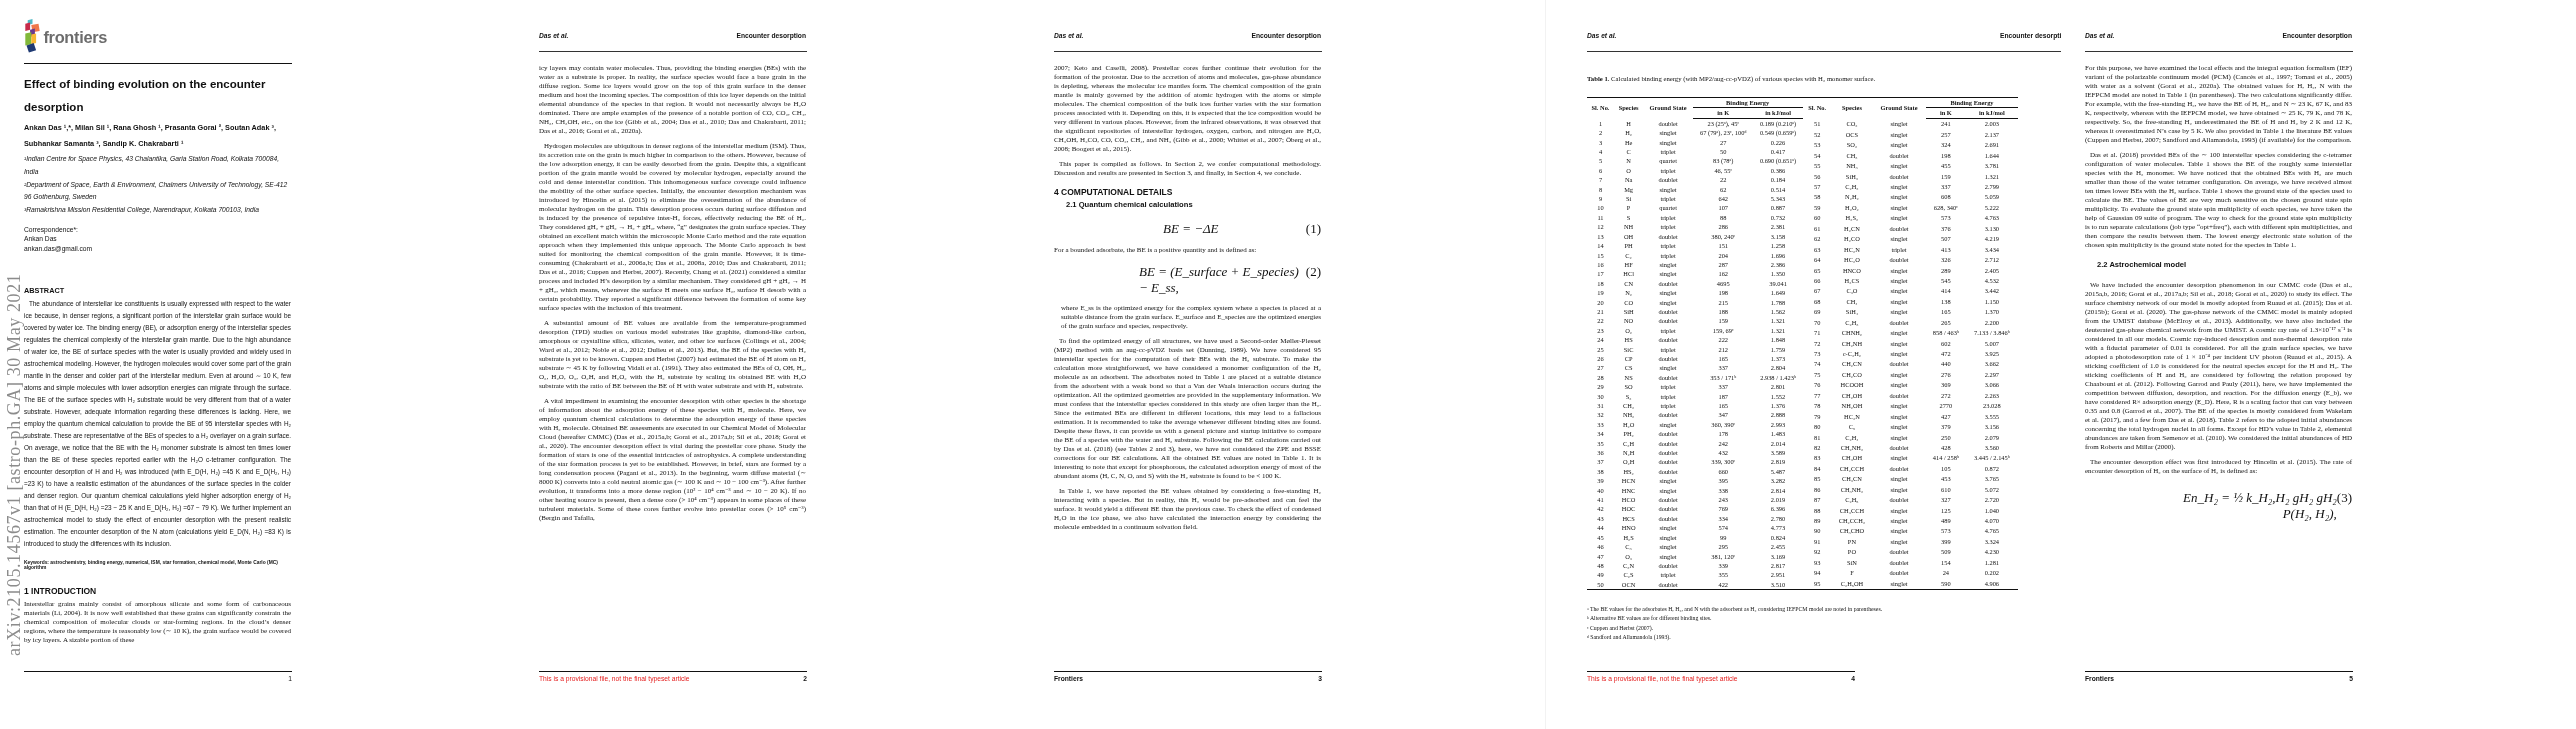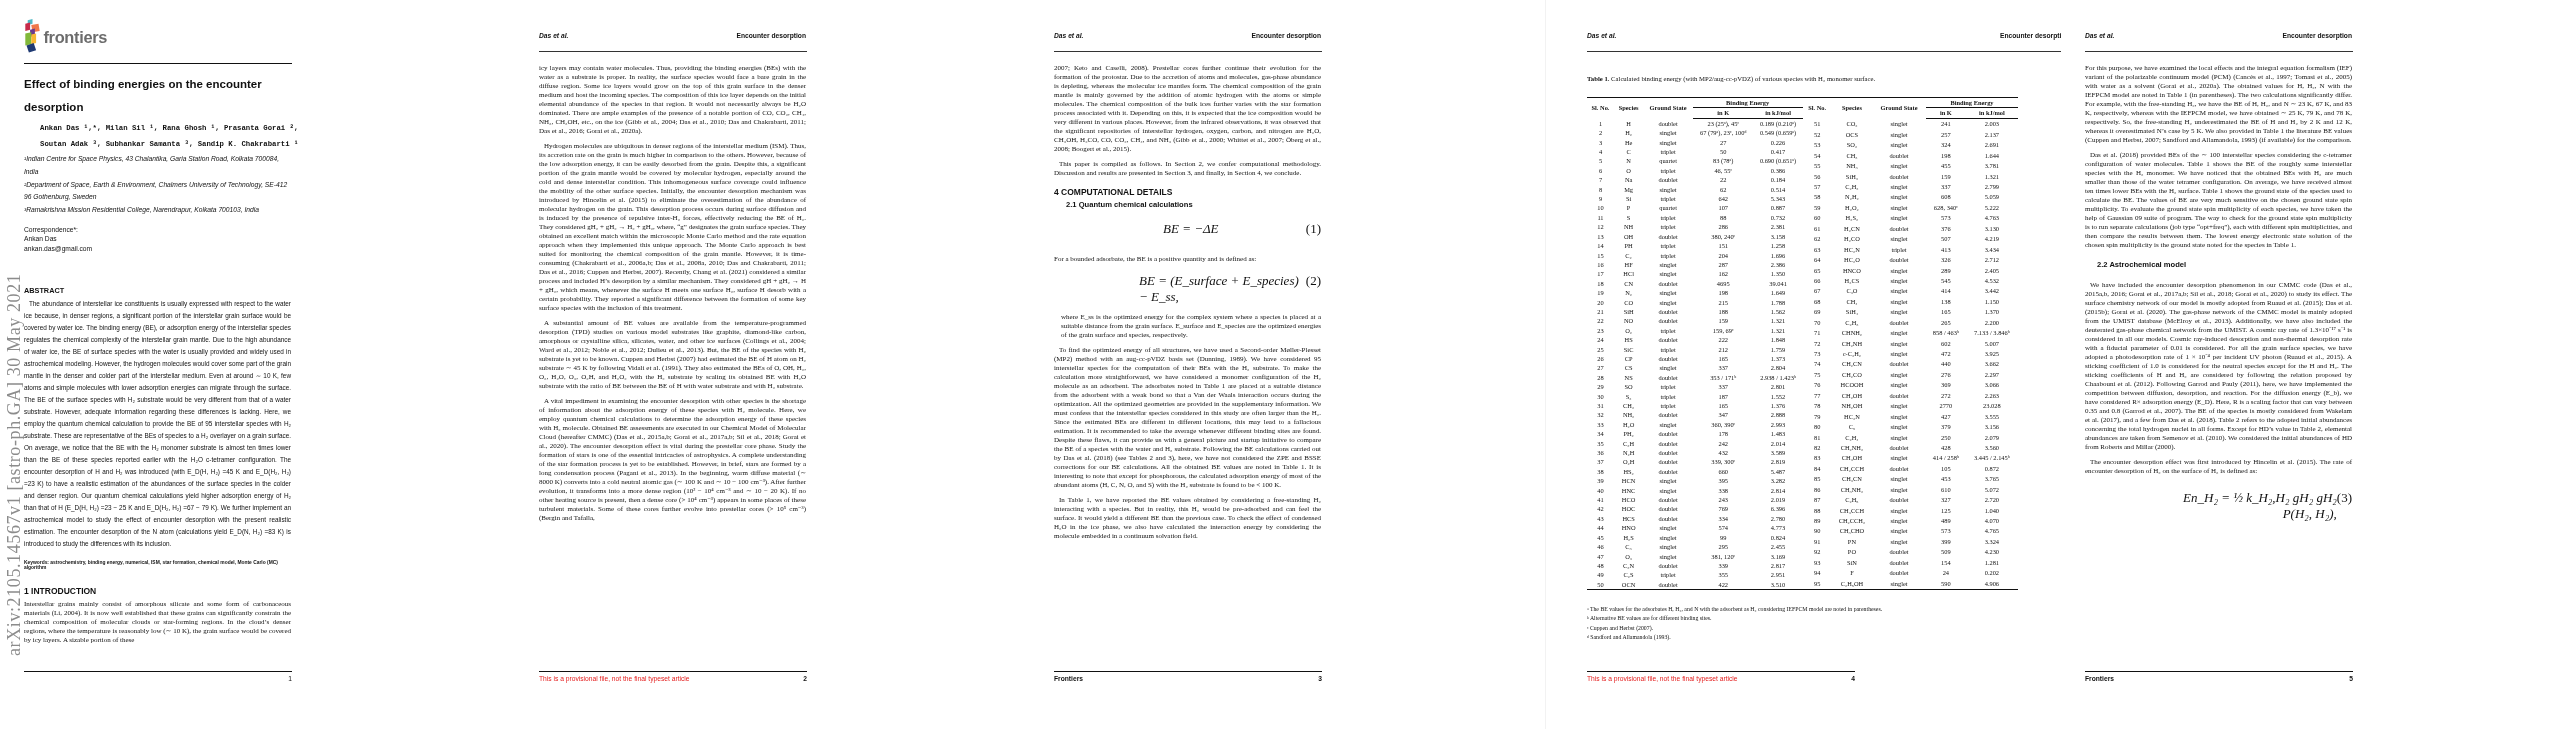--- a/index.html
+++ b/index.html
@@ -17,21 +17,21 @@
   .body-text.indent { text-indent:4.9px; }
   .sec-h { font-family:"Liberation Sans", sans-serif; font-weight:bold; font-size:8.5px; margin:0; }
   .sub-h { font-family:"Liberation Sans", sans-serif; font-weight:bold; font-size:7.6px; margin:12px; }
   .eq { display:flex; justify-content:space-between; font-size:13px; font-style:italic; }
   .eq .num { font-style:normal; }
   
   .logo { position:absolute; top:19.4px; left:24px; display:flex; align-items:center; }
   .logo-mark { width:17px; height:36px; position:relative; }
   .logo-text { font-family:"Liberation Sans", sans-serif; font-weight:bold; font-size:16.4px; color:#6c6c6c; margin-left:2.4px; letter-spacing:-0.3px; }
   .title { position:absolute; top:73px; left:24px; width:267px; font-family:"Liberation Sans", sans-serif; font-weight:bold; font-size:11.5px; line-height:23px; margin:0; }
-  .authors { position:absolute; top:120px; left:40px; width:267px; font-family:Liberation Mono, monospace; font-weight:bold; font-size:7.3px; line-height:16px; }
+  .authors { position:absolute; top:120px; left:24px; width:267px; font-family:Liberation Sans, sans-serif; font-weight:bold; font-size:7.3px; line-height:16px; }
   .affil { position:absolute; top:153px; left:24px; width:267px; font-family:"Liberation Sans", sans-serif; font-style:italic; font-size:6.7px; line-height:12.8px; }
   .corr { position:absolute; top:225px; left:24px; font-family:"Liberation Sans", sans-serif; font-size:6.7px; line-height:9.4px; }
   .abs-h { position:absolute; top:286px; left:24px; font-family:"Liberation Sans", sans-serif; font-weight:bold; font-size:7.3px; }
   .abstract { position:absolute; top:298px; left:24px; width:267px; font-family:"Liberation Sans", sans-serif; font-size:6.4px; line-height:12px; text-align:justify; text-indent:4.9px; margin:0; }
   .keywords { position:absolute; top:560px; left:24px; width:267px; font-family:"Liberation Sans", sans-serif; font-size:4.9px; font-weight:bold; }
   .arxiv { position:absolute; left:3.6px; top:109px; width:18px; height:547px; }
   .arxiv span { position:absolute; left:0; top:547px; transform:rotate(-90deg); transform-origin:0 0; white-space:nowrap; font-family:"Liberation Serif", serif; font-size:18px; color:#8c8c8c; letter-spacing:0.6px; }
   
   .tcap { position:absolute; top:74px; left:41px; width:419px; font-size:6.7px; line-height:10.3px; text-align:justify; }
   .tcap b { font-weight:bold; }
@@ -58,21 +58,21 @@
         <polygon points="12,10 24,8 26,20 14,22" fill="#f0774a"></polygon>
         <polygon points="10,18 18,16 18,28 10,30" fill="#6b3a8f"></polygon>
         <polygon points="2,24 12,22 12,42 2,44" fill="#82b83a"></polygon>
         <polygon points="12,26 20,24 20,40 12,42" fill="#f7b733"></polygon>
         <polygon points="4,44 16,40 20,52 8,56" fill="#1f3a73"></polygon>
       </svg>
     </div>
     <span class="logo-text">frontiers</span>
   </div>
   <div style="position:absolute;top:63px;left:24px;width:268px;border-top:1.2px solid #111;"></div>
-  <h1 class="title">Effect of binding energies on the encounter desorption</h1>
+  <h1 class="title">Effect of binding evolution on the encounter desorption</h1>
   <div class="authors">Ankan Das ¹,*, Milan Sil ¹, Rana Ghosh ¹, Prasanta Gorai ², Soutan Adak ³, Subhankar Samanta ³, Sandip K. Chakrabarti ¹</div>
   <div class="affil">
     <div>¹Indian Centre for Space Physics, 43 Chalantika, Garia Station Road, Kolkata 700084, India</div>
     <div>²Department of Space, Earth &amp; Environment, Chalmers University of Technology, SE-412 96 Gothenburg, Sweden</div>
     <div>³Ramakrishna Mission Residential College, Narendrapur, Kolkata 700103, India</div>
   </div>
   <div class="corr">
     <div>Correspondence*:</div>
     <div>Ankan Das</div>
     <div>ankan.das@gmail.com</div>
@@ -117,21 +117,21 @@
   <div class="rule-top"></div>
   <div class="inner" style="top:64px;">
     <p class="body-text">2007; Keto and Caselli, 2008). Prestellar cores further continue their evolution for the formation of the protostar. Due to the accretion of atoms and molecules, gas-phase abundance is depleting, whereas the molecular ice mantles form. The chemical composition of the grain mantle is mainly governed by the addition of atomic hydrogen with the atoms or simple molecules. The chemical composition of the bulk ices further varies with the star formation process associated with it. Depending on this, it is expected that the ice composition would be very different in various places. However, from the infrared observations, it was observed that the significant repositories of interstellar hydrogen, oxygen, carbon, and nitrogen are H₂O, CH₃OH, H₂CO, CO, CO₂, CH₄, and NH₃ (Gibb et al., 2000; Whittet et al., 2007; Öberg et al., 2008; Boogert et al., 2015).</p>
     <p class="body-text indent" style="margin-top:6px;">This paper is compiled as follows. In Section 2, we confer computational methodology. Discussion and results are presented in Section 3, and finally, in Section 4, we conclude.</p>
     <h2 class="sec-h" style="margin-top:8.5px;">4   COMPUTATIONAL DETAILS</h2>
     <h3 class="sub-h" style="margin-top:3.6px;">2.1   Quantum chemical calculations</h3>
     <div class="eq" style="padding-left:109px;">
       <span>BE = −ΔE</span>
       <span class="num">(1)</span>
     </div>
-    <p class="body-text" style="margin-top:18px;">For a bounded adsorbate, the BE is a positive quantity and is defined as:</p>
+    <p class="body-text" style="margin-top:9px;">For a bounded adsorbate, the BE is a positive quantity and is defined as:</p>
     <div class="eq" style="padding-left:85px;margin-top:8.5px;">
       <span>BE = (E_surface + E_species) − E_ss,</span>
       <span class="num">(2)</span>
     </div>
     <p class="body-text" style="margin-top:8.5px;margin-left:7px;">where E_ss is the optimized energy for the complex system where a species is placed at a suitable distance from the grain surface. E_surface and E_species are the optimized energies of the grain surface and species, respectively.</p>
     <p class="body-text indent" style="margin-top:6px;">To find the optimized energy of all structures, we have used a Second-order Møller-Plesset (MP2) method with an aug-cc-pVDZ basis set (Dunning, 1989). We have considered 95 interstellar species for the computation of their BEs with the H₂ substrate. To make the calculation more straightforward, we have considered a monomer configuration of the H₂ molecule as an adsorbent. The adsorbates noted in Table 1 are placed at a suitable distance from the adsorbent with a weak bond so that a Van der Waals interaction occurs during the optimization. All the optimized geometries are provided in the supplementary information. We must confess that the interstellar species considered in this study are often larger than the H₂. Since the estimated BEs are different in different locations, this may lead to a fallacious estimation. It is recommended to take the average whenever different binding sites are found. Despite these flaws, it can provide us with a general picture and startup initiative to compare the BE of a species with the water and H₂ substrate. Following the BE calculations carried out by Das et al. (2018) (see Tables 2 and 3), here, we have not considered the ZPE and BSSE corrections for our BE calculations. All the obtained BE values are noted in Table 1. It is interesting to note that except for phosphorous, the calculated adsorption energy of most of the abundant atoms (H, C, N, O, and S) with the H₂ substrate is found to be &lt; 100 K.</p>
     <p class="body-text indent" style="margin-top:6px;">In Table 1, we have reported the BE values obtained by considering a free-standing H₂ interacting with a species. But in reality, this H₂ would be pre-adsorbed and can feel the surface. It would yield a different BE than the previous case. To check the effect of condensed H₂O in the ice phase, we also have calculated the interaction energy by considering the molecule embedded in a continuum solvation field.</p>
   </div>
   <div class="foot-rule"></div>
   <div class="footer">

